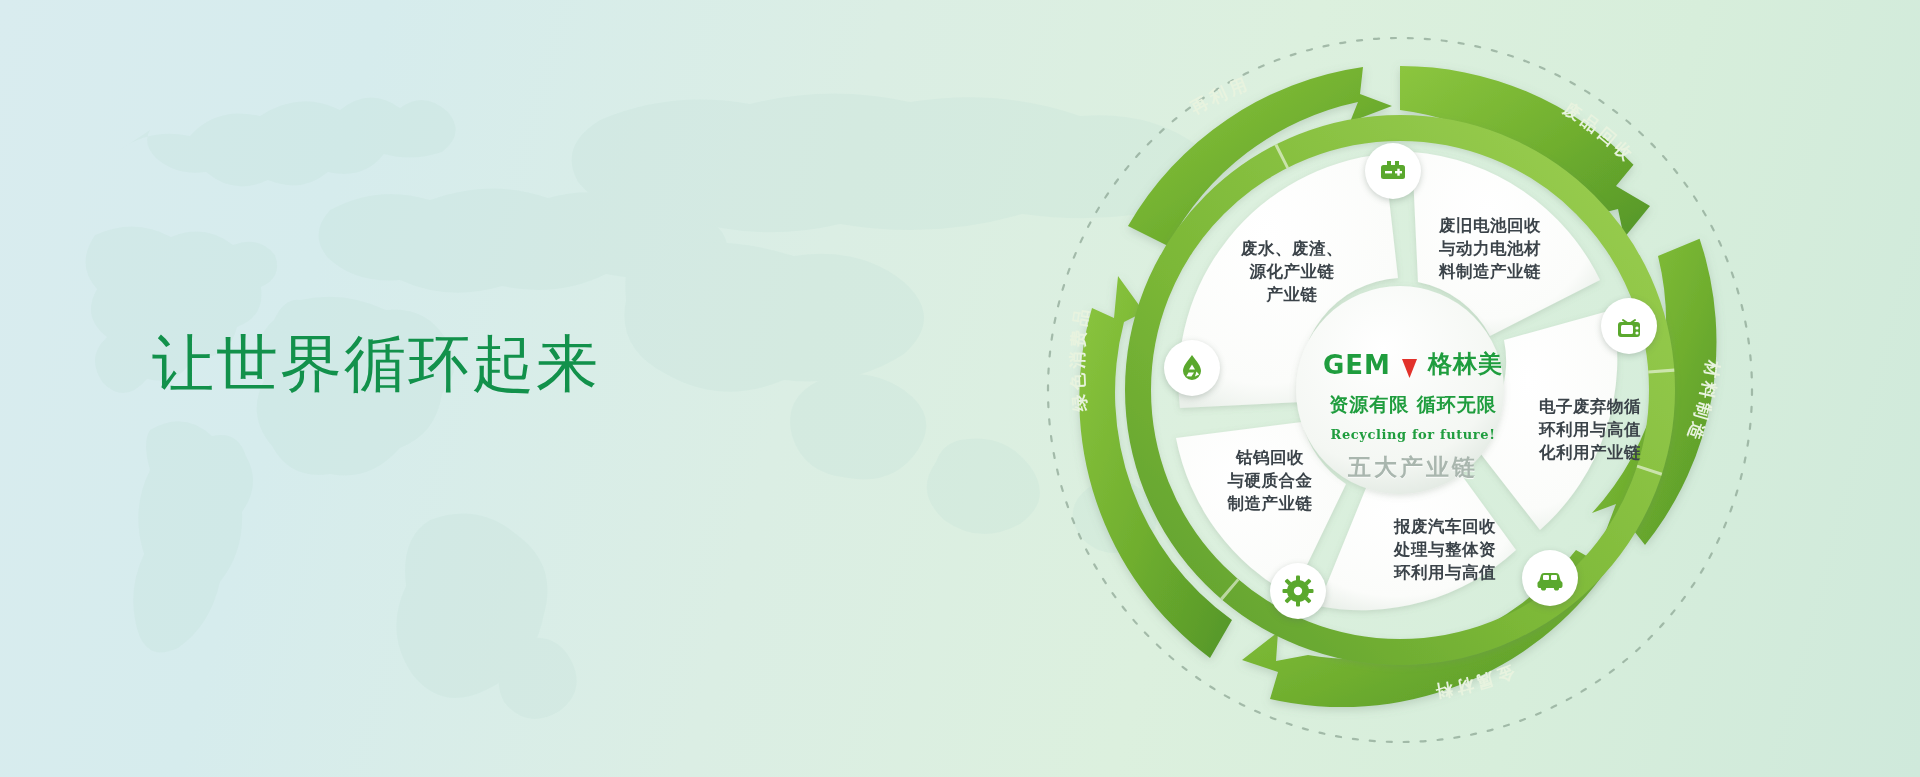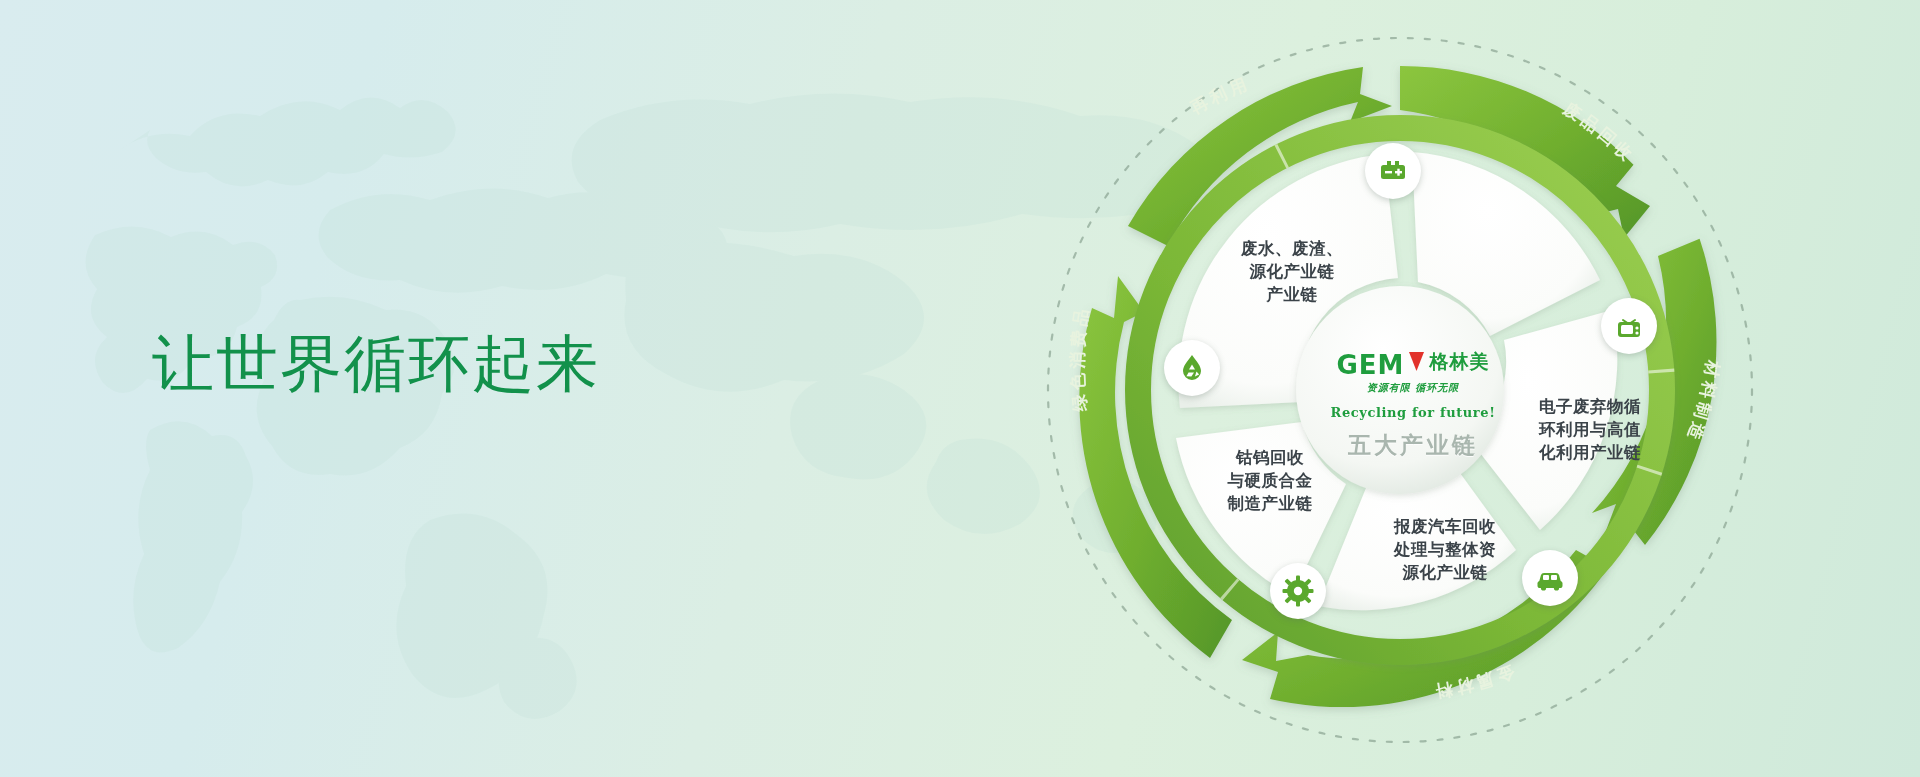--- a/index.html
+++ b/index.html
@@ -41,31 +41,31 @@
     white-space: pre-line;
   }
   
   #centerlogo {
     position: absolute;
     left: 1318px; top: 352px;
     width: 190px;
     text-align: center;
     z-index: 6;
   }
-  .logo-row { display:flex; align-items:flex-start; justify-content:center; gap:5px; }
+  .logo-row { display:flex; align-items:flex-end; justify-content:center; gap:11px; }
   .logo-gem {
     font-family: "DejaVu Sans", "Liberation Sans", sans-serif;
     font-weight: 800; font-size: 26px; color: #1f9d3e;
     letter-spacing: 1px; line-height: 1;
   }
   .logo-mark { width: 15px; height: 19px; position: relative; }
-  .logo-cn { font-size: 19px; font-weight: 800; color: #1f9d3e; letter-spacing: 1px; line-height:1; }
+  .logo-cn { font-size: 24px; font-weight: 800; color: #1f9d3e; letter-spacing: 1px; line-height:1;font-family:Liberation Mono, monospace; }
   .logo-tag {
-    margin-top: 4px; font-size: 10px; font-weight: 700; color: #1f9d3e;
-    letter-spacing: 1px; line-height: 1.1; font-style: italic;
+    margin-top: 16px; font-size: 19px; font-weight: 700; color: #1f9d3e;
+    letter-spacing: 1px; line-height: 1.1;
   }
   .logo-en {
     margin-top: 13px; font-size: 13px; font-weight: 700; color: #1f9d3e;
     letter-spacing: .6px; line-height: 1.1;
     font-family: "DejaVu Serif", "Liberation Serif", serif;
   }
   .logo-sub {
     margin-top: 14px; font-size: 23px; font-weight: 800;
     color: #a9b6ae; letter-spacing: 3px; line-height: 1;
     text-shadow: 0 1px 0 rgba(255,255,255,.8);
@@ -204,28 +204,31 @@
       </text>
       <text>
         <textPath href="#arcLeft" startOffset="16%">绿色消费品</textPath>
       </text>
       <text>
         <textPath href="#arcTopLeft" startOffset="24%">再利用</textPath>
       </text>
     </g>
   </svg>
 
+  <div class="dlabel" style="left:1410px; top:214px; width:160px;">废旧电池回收
+与动力电池材
+料制造产业链</div>
 
   <div class="dlabel" style="left:1510px; top:395px; width:160px;">电子废弃物循
 环利用与高值
 化利用产业链</div>
 
   <div class="dlabel" style="left:1365px; top:515px; width:160px;">报废汽车回收
 处理与整体资
-源化产业链</div>
+环利用与高值</div>
 
   <div class="dlabel" style="left:1190px; top:446px; width:160px;">钴钨回收
 与硬质合金
 制造产业链</div>
 
   <div class="dlabel" style="left:1212px; top:237px; width:160px;">废水、废渣、
 源化产业链
 产业链</div>
 
   <div id="centerlogo">

